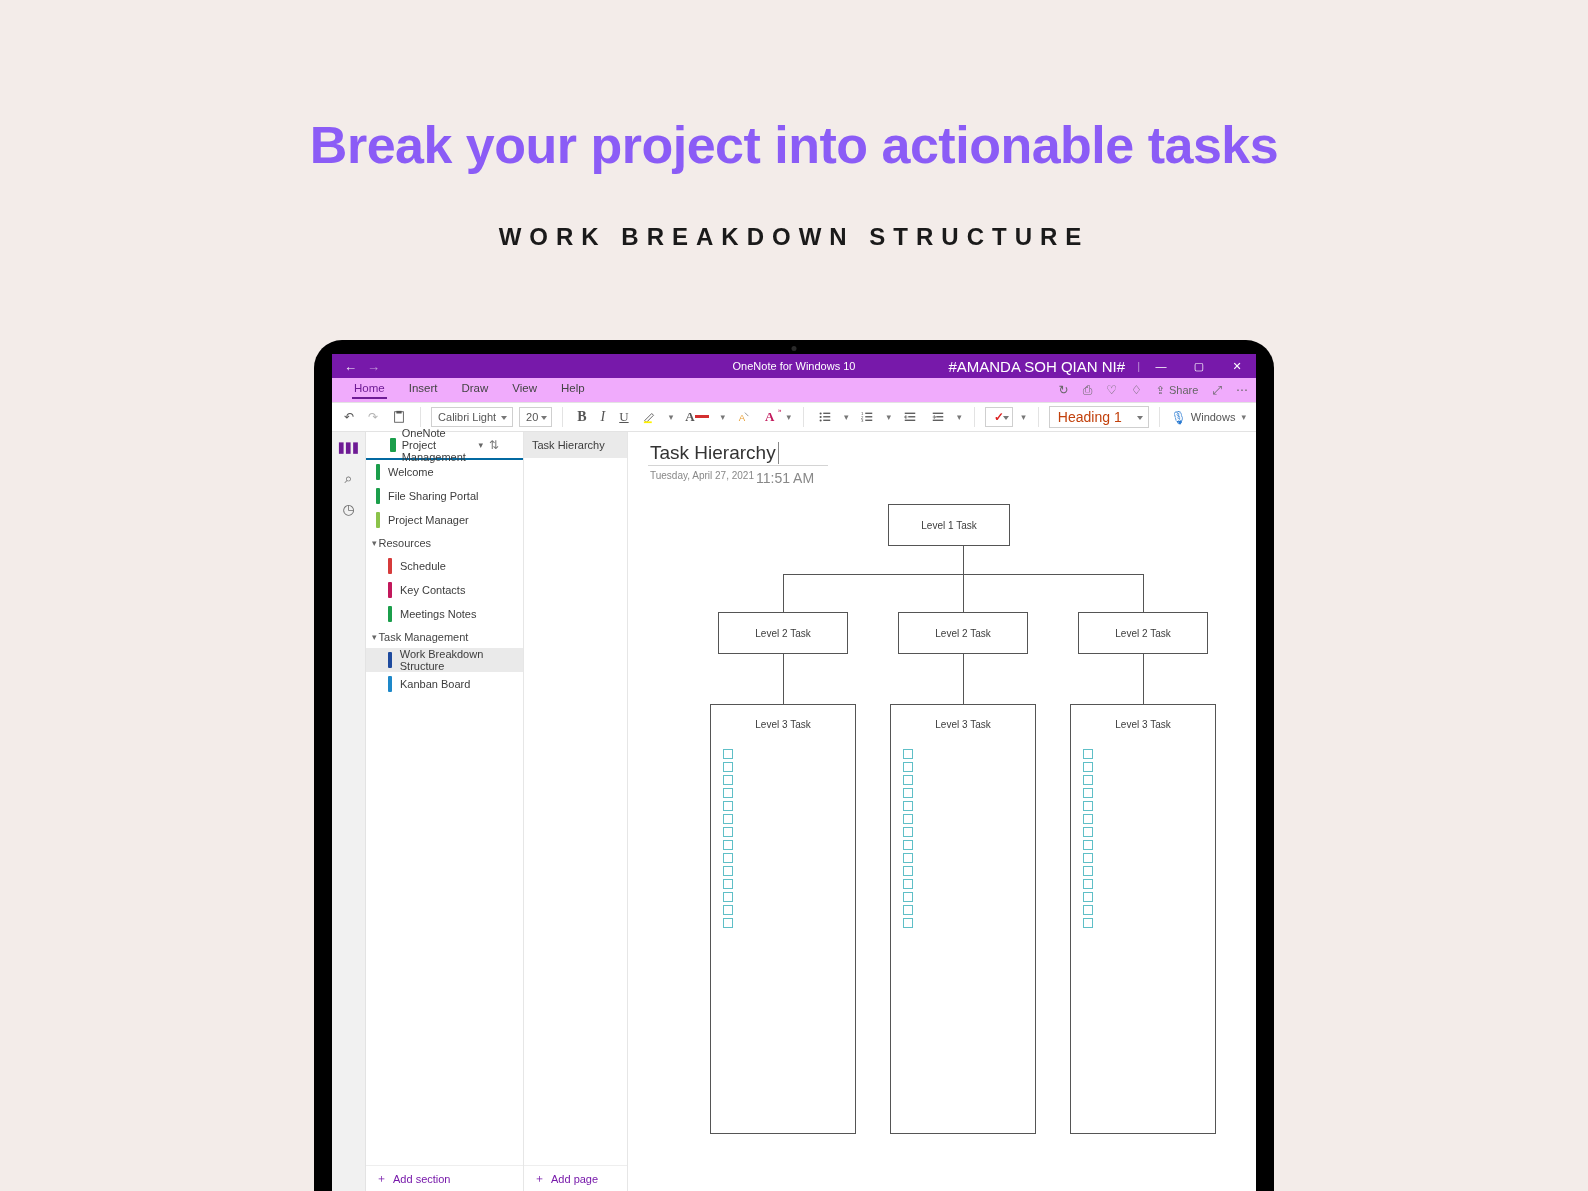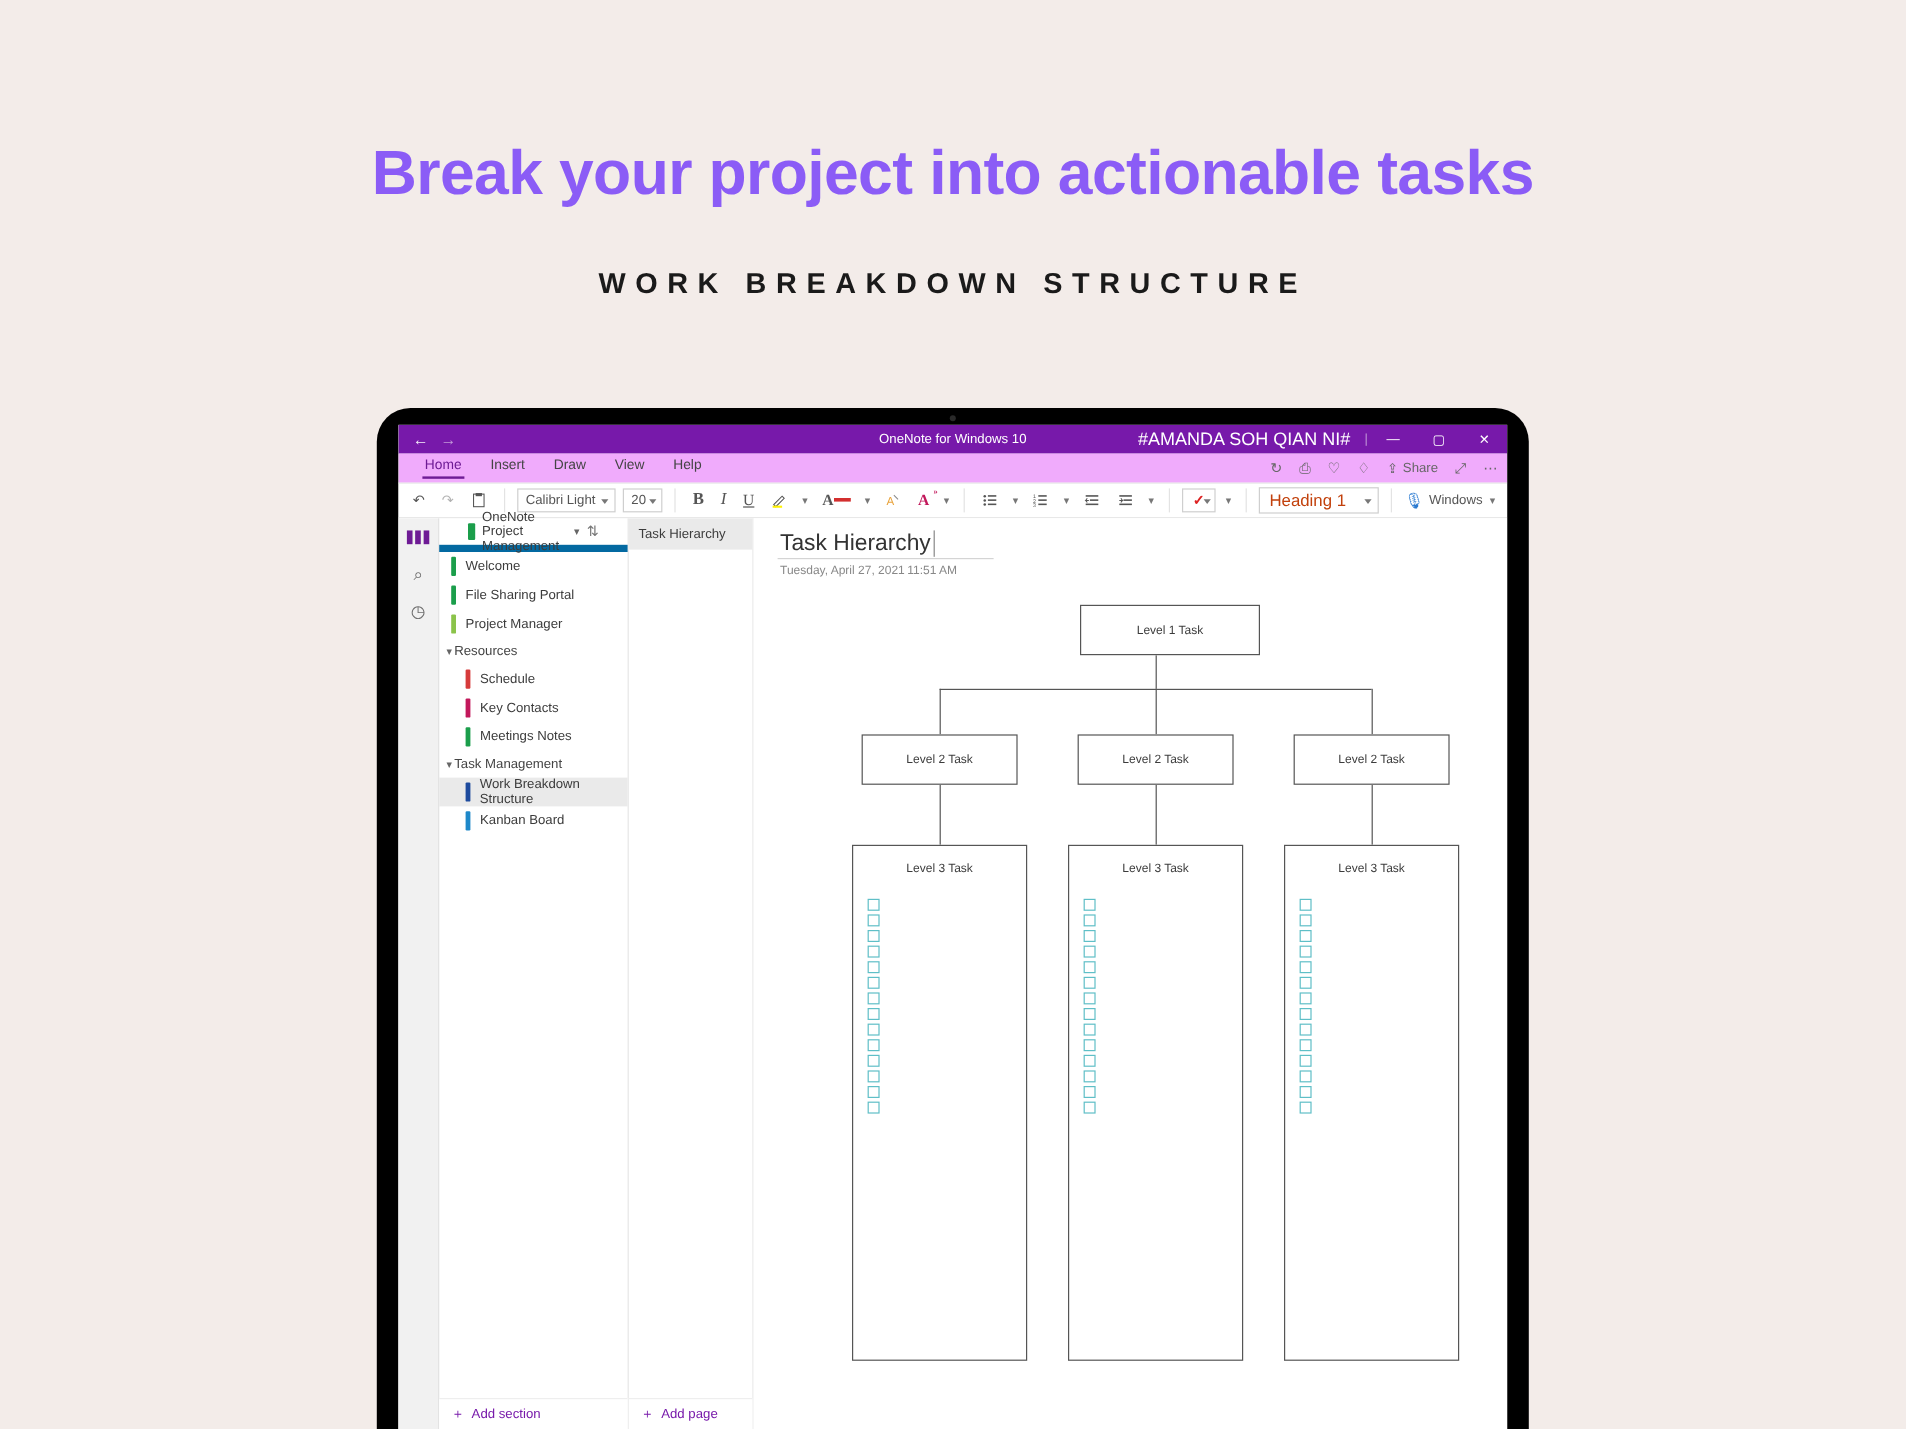--- a/index.html
+++ b/index.html
@@ -146,21 +146,21 @@
   .rail .search-ico, .rail .clock-ico { font-size:14px; }
 
   .sections {
     width: 158px;
     border-right:1px solid #e6e6e6;
     display:flex;
     flex-direction:column;
     position:relative;
   }
   .nb-header {
-    height:28px; display:flex; align-items:center; padding:0 24px; gap:6px; font-size:11px; border-bottom:6px solid #0369a1;
+    height:28px; display:flex; align-items:center; padding:0 24px; gap:6px; font-size:11px; border-bottom:2px solid #0369a1;
   }
   .nb-ico { width:12px; height:14px; background:#1b9e4b; border-radius:1px; display:inline-block;}
   .sort-ico { margin-left:auto; color:#777; font-size:12px;}
   .sec-item {
     height:24px; display:flex; align-items:center; padding-left:10px; gap:8px; font-size:11px; position:relative;
   }
   .sec-item.indent1 { padding-left:22px; }
   .sec-item.selected { background:#eaeaea; }
   .sec-tab { width:4px; height:16px; border-radius:1px; }
   .sec-caret { font-size:9px; color:#666; margin-right:-2px;}
@@ -185,26 +185,26 @@
     position:relative;
     overflow:hidden;
     background:#fff;
   }
   .page-title {
     position:absolute; left:22px; top:10px; font-size:19px; color:#333; font-weight:400;
     border-right:1px solid #888; padding-right:2px;
   }
   .page-title-wrap { position:absolute; left:20px; top:6px; width:180px; border-bottom:1px solid #d4d4d4; height:28px;}
   .page-date { position:absolute; left:22px; top:38px; font-size:10px; color:#888;}
-  .page-time { position:absolute; left:128px; top:38px; font-size:10px; color:#888;}
+  .page-time { position:absolute; left:128px; top:38px; font-size:14px; color:#888;}
 
   
   .diagram { position:absolute; left:50px; top:72px; width:570px; height:640px; }
   .node { position:absolute; border:1px solid #555; background:#fff; display:flex; align-items:center; justify-content:center; font-size:10px; }
-  .n-l1 { left:222px; top:0; width:150px; height:42px; }
+  .n-l1 { left:210px; top:0; width:122px; height:42px; }
   .n-l2a { left:40px;  top:108px; width:130px; height:42px; }
   .n-l2b { left:220px; top:108px; width:130px; height:42px; }
   .n-l2c { left:400px; top:108px; width:130px; height:42px; }
   .n-l3a { left:32px;  top:200px; width:146px; height:430px; align-items:flex-start; padding-top:14px;}
   .n-l3b { left:212px; top:200px; width:146px; height:430px; align-items:flex-start; padding-top:14px;}
   .n-l3c { left:392px; top:200px; width:146px; height:430px; align-items:flex-start; padding-top:14px;}
   .checks { position:absolute; left:12px; top:44px; display:flex; flex-direction:column; gap:3px;}
   .cb { width:10px; height:10px; border:1px solid #5fbfc7; }
 
   

